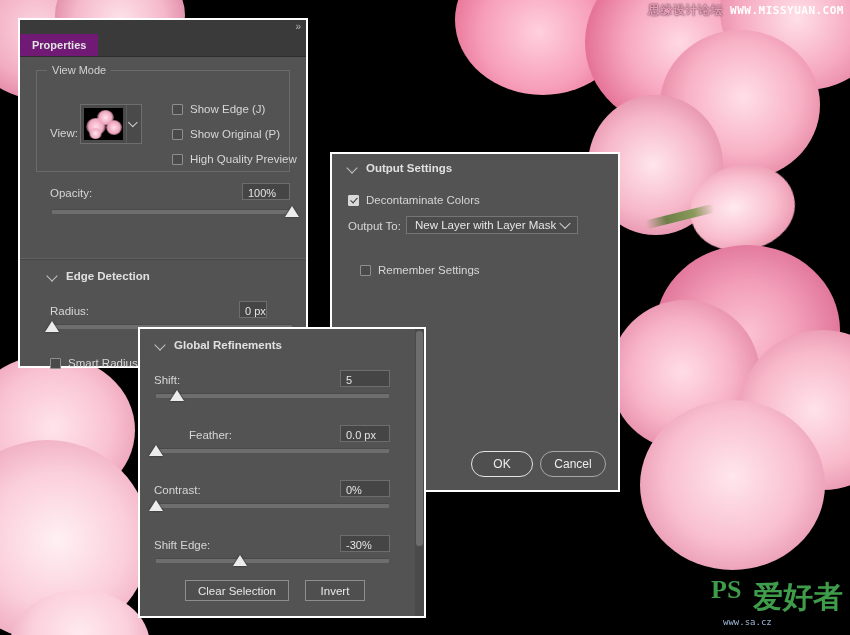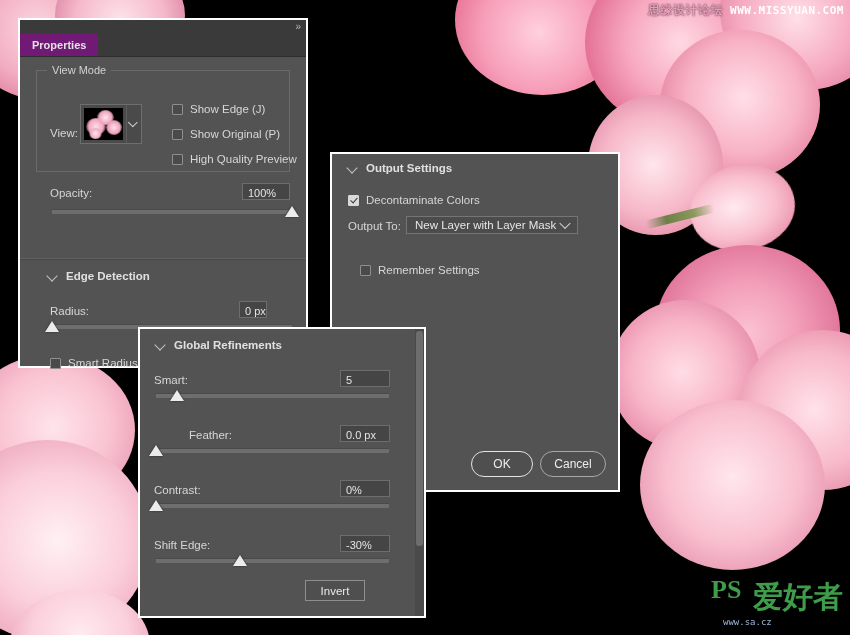--- a/index.html
+++ b/index.html
@@ -511,21 +511,21 @@
 </div>
 
 <div class="panel" id="global-panel">
   <div class="panel-inner">
 
     <div class="section-head" style="left:14px; top:9px;">
       <span class="chev"></span>
       <span class="section-title">Global Refinements</span>
     </div>
 
-    <span class="field-label" style="left:14px; top:45px;">Smart:</span>
+    <span class="field-label" style="left:14px; top:45px;">Shift:</span>
     <div class="valuebox" style="left:200px; top:41px; width:50px; height:17px;">
       <span>5</span>
     </div>
     <div class="slider" style="left:16px; top:60px; width:233px;">
       <div class="slider-track"></div>
       <div class="slider-thumb" style="left:21px;"></div>
     </div>
 
     <span class="field-label" style="left:14px; top:100px;margin-left:35px;">Feather:</span>
     <div class="valuebox" style="left:200px; top:96px; width:50px; height:17px;">
@@ -547,20 +547,23 @@
 
     <span class="field-label" style="left:14px; top:210px;">Shift Edge:</span>
     <div class="valuebox" style="left:200px; top:206px; width:50px; height:17px;">
       <span>-30%</span>
     </div>
     <div class="slider" style="left:16px; top:225px; width:233px;">
       <div class="slider-track"></div>
       <div class="slider-thumb" style="left:84px;"></div>
     </div>
 
+    <div class="rect-btn" style="left:45px; top:251px; width:104px; height:21px;">
+      <span>Clear Selection</span>
+    </div>
     <div class="rect-btn" style="left:165px; top:251px; width:60px; height:21px;">
       <span>Invert</span>
     </div>
 
     <div class="scrollbar">
       <div class="scroll-thumb" style="top:2px; height:215px;"></div>
     </div>
 
   </div>
 </div>

